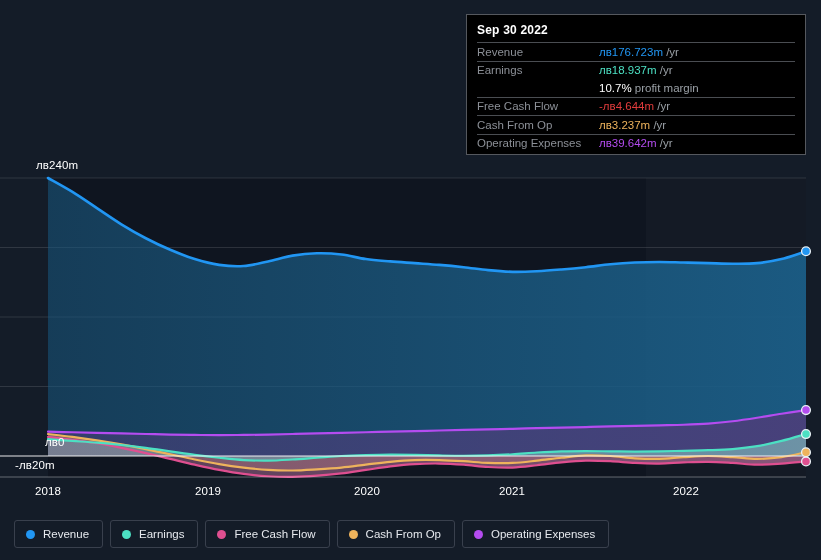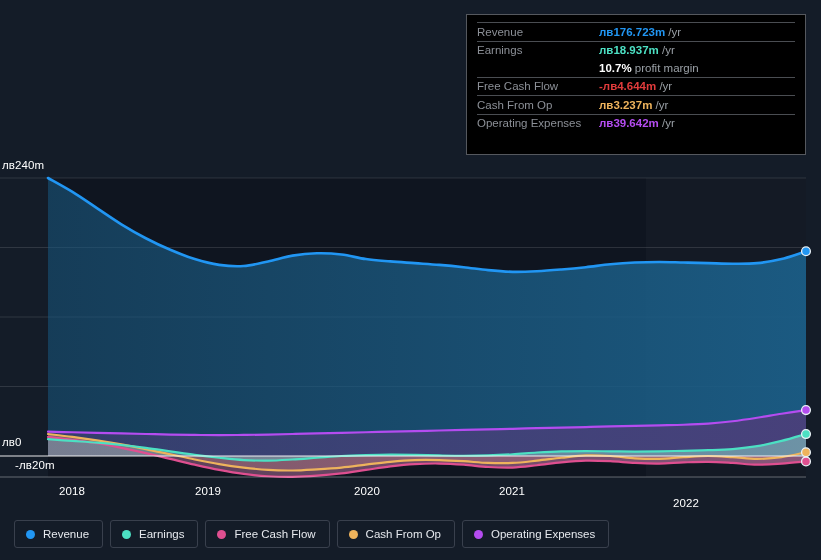--- a/index.html
+++ b/index.html
@@ -13,21 +13,21 @@
   #chart-root{position:absolute;inset:0;}
 
   
   .axis-label{
     position:absolute;
     color:#ffffff;
     font-size:11.5px;
     white-space:nowrap;
     letter-spacing:0.1px;
   }
-  .y-label{left:2px;}
+  .y-label{left:36px;}
   .x-label{
     transform:translateX(-50%);
     color:#ffffff;
     font-size:11.5px;
   }
 
   
   #tooltip{
     position:absolute;
     left:466px;top:14px;
@@ -51,21 +51,21 @@
     font-size:11.5px;
   }
   #tooltip td{
     padding:2.5px 0 3px 0;
     border-top:1px solid #4a4d52;
     vertical-align:baseline;
     white-space:nowrap;
   }
   #tooltip tr.no-rule td{border-top:none;margin-top:20px;}
   .tt-key{color:#8c9097;width:122px;}
-  .tt-val{color:#ffffff;font-weight:bold;}
+  .tt-val{color:#ffffff;font-weight:normal;}
   .tt-unit{color:#9aa0a6;font-weight:normal;}
   .tt-sub{color:#9aa0a6;font-weight:normal;}
 
   
   #legend{
     position:absolute;
     left:14px;bottom:12px;
     display:flex;
     gap:7px;
   }
@@ -136,30 +136,31 @@
       <line x1="0" y1="456" x2="806" y2="456" stroke="#ffffff" stroke-opacity="0.9" stroke-width="1"></line>
       <line x1="0" y1="477" x2="806" y2="477" stroke="#ffffff" stroke-opacity="0.35" stroke-width="1"></line>
       <circle cx="806" cy="251.2958583333333" r="4.4" fill="#2196f3" stroke="#eaf2f7" stroke-width="1.3"></circle>
       <circle cx="806" cy="434.06464166666666" r="4.4" fill="#4ce0c3" stroke="#eaf2f7" stroke-width="1.3"></circle>
       <circle cx="806" cy="461.3793" r="4.4" fill="#df4f90" stroke="#eaf2f7" stroke-width="1.3"></circle>
       <circle cx="806" cy="452.250475" r="4.4" fill="#eeb35c" stroke="#eaf2f7" stroke-width="1.3"></circle>
       <circle cx="806" cy="410.08135" r="4.4" fill="#b44cf0" stroke="#eaf2f7" stroke-width="1.3"></circle>
     </svg>
 
   <div class="axis-label y-label" style="top:159px;">лв240m</div>
-  <div class="axis-label y-label" style="top:436px;">лв0</div>
+  <div class="axis-label y-label" style="top:436px;margin-left:9px;">лв0</div>
   <div class="axis-label y-label" style="top:459px;left:15px;text-align:right;">-лв20m</div>
 
-  <div class="axis-label x-label" style="top:485px;left:48px;margin-left:24px;">2018</div>
+  <div class="axis-label x-label" style="top:485px;left:48px;">2018</div>
   <div class="axis-label x-label" style="top:485px;left:208px;">2019</div>
   <div class="axis-label x-label" style="top:485px;left:367px;">2020</div>
   <div class="axis-label x-label" style="top:485px;left:512px;">2021</div>
-  <div class="axis-label x-label" style="top:485px;left:686px;margin-top:12px;">2022</div>
+  <div class="axis-label x-label" style="top:485px;left:686px;">2022</div>
 
   <div id="tooltip">
+    <div class="tt-title">Sep 30 2022</div>
     <table>
       <tbody id="tooltip-rows">
           <tr>
             <td class="tt-key">Revenue</td>
             <td><span class="tt-val" style="color: rgb(33, 150, 243);">лв176.723m</span><span class="tt-unit"> /yr</span></td>
           </tr>
           <tr>
             <td class="tt-key">Earnings</td>
             <td><span class="tt-val" style="color: rgb(76, 224, 195);">лв18.937m</span><span class="tt-unit"> /yr</span></td>
           </tr>

